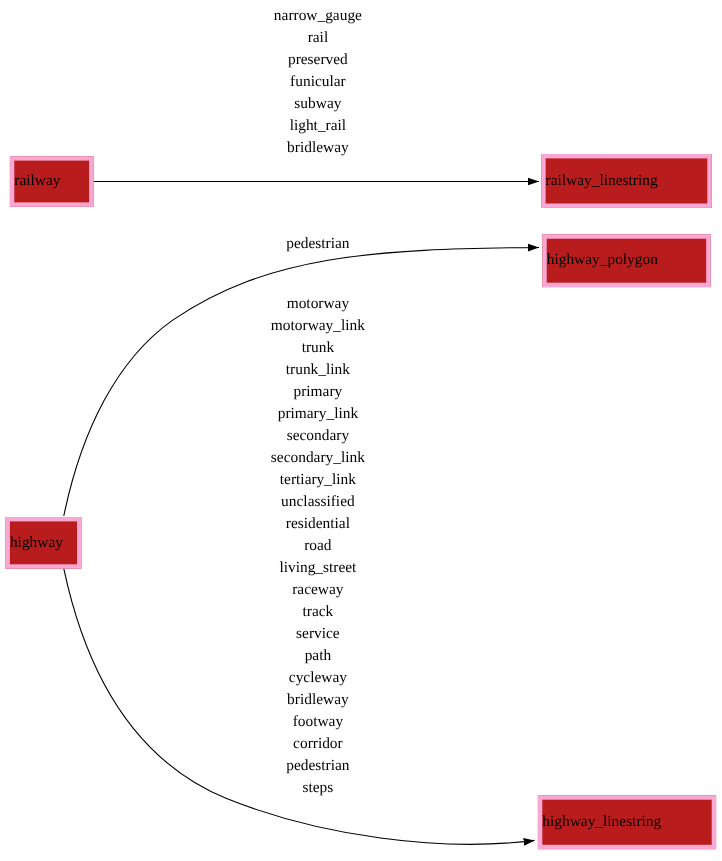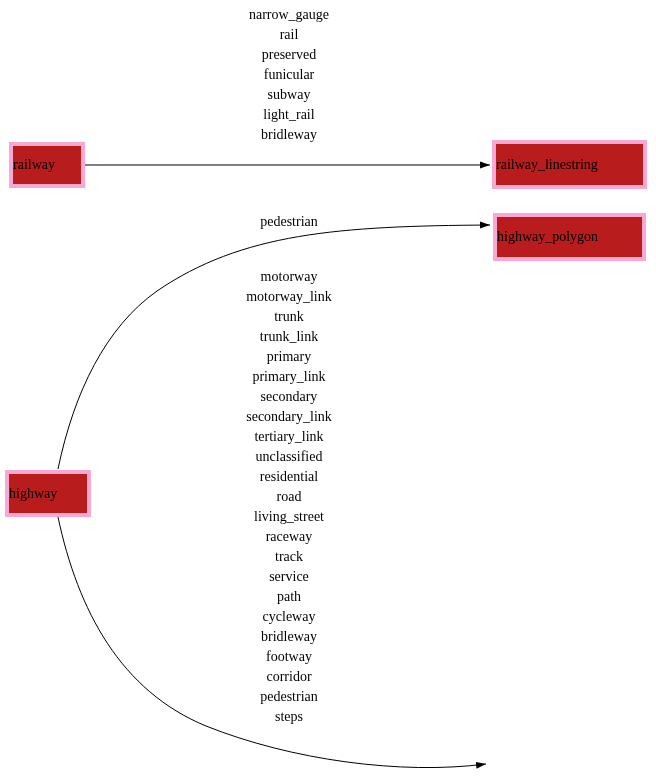--- a/index.html
+++ b/index.html
@@ -63,28 +63,31 @@
   </svg>
 
   <div class="node" style="left:9px; top:142px; width:76px; height:46px;">
     <span>railway</span>
   </div>
 
   <div class="node" style="left:492px; top:140px; width:155px; height:49px;">
     <span>railway_linestring</span>
   </div>
 
-  <div class="node" style="left:5px; top:470px; width:86px; height:47px;">
+  <div class="node" style="left:5px; top:470px; width:69px; height:47px;">
     <span>highway</span>
   </div>
 
   <div class="node" style="left:493px; top:213px; width:153px; height:48px;">
     <span>highway_polygon</span>
   </div>
 
+  <div class="node" style="left:489px; top:723px; width:162px; height:49px;">
+    <span>highway_linestring</span>
+  </div>
 
   <div class="edge-labels" style="left:139px; top:5px;">
       <div class="edge-label-line">narrow_gauge</div>
       <div class="edge-label-line">rail</div>
       <div class="edge-label-line">preserved</div>
       <div class="edge-label-line">funicular</div>
       <div class="edge-label-line">subway</div>
       <div class="edge-label-line">light_rail</div>
       <div class="edge-label-line">bridleway</div>
     </div>

